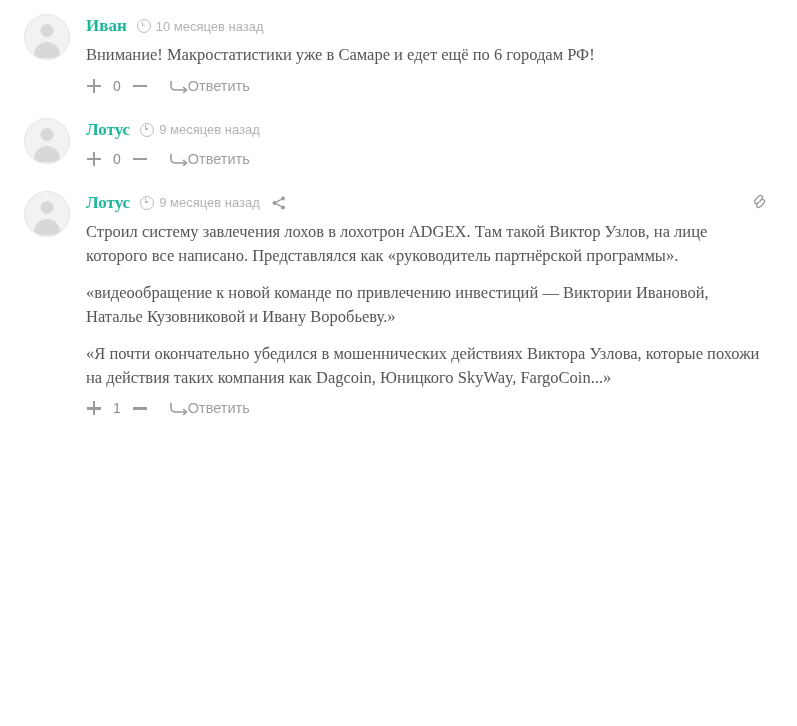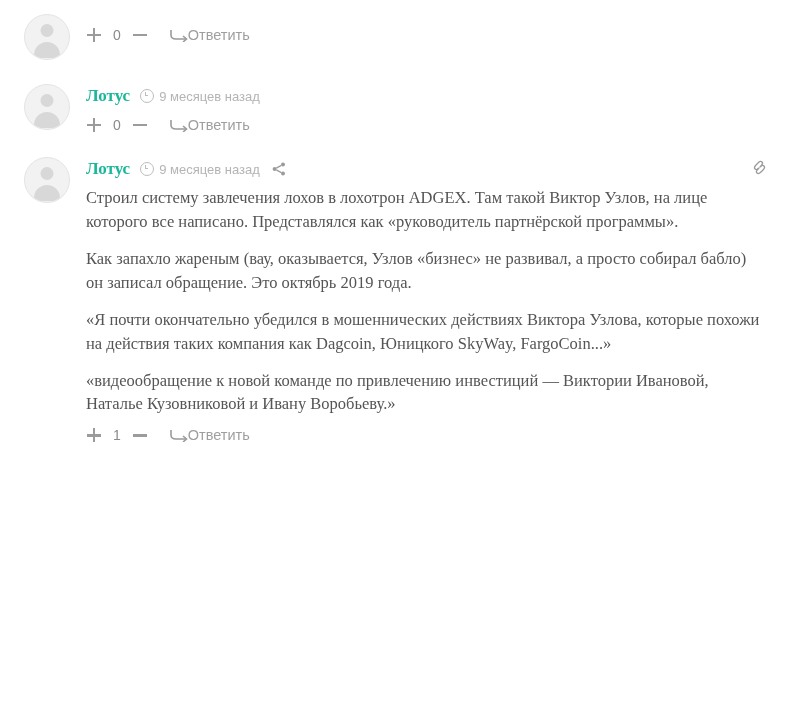--- a/index.html
+++ b/index.html
@@ -182,20 +182,28 @@
 <body>
 
 <div class="comments">
 
   <div class="comment">
     <div class="avatar">
       <div class="head"></div>
       <div class="body"></div>
     </div>
     <div class="body-col">
+      <div class="meta">
+        <span class="author">Иван</span>
+        <span class="clock-icon"></span>
+        <span class="time">10 месяцев назад</span>
+      </div>
+      <div class="text">
+        <p>Внимание! Макростатистики уже в Самаре и едет ещё по 6 городам РФ!</p>
+      </div>
       <div class="actions">
         <span class="vote-up"></span>
         <span class="vote-count">0</span>
         <span class="vote-down"></span>
         <span class="reply-arrow">
           <svg width="18" height="14" viewBox="0 0 18 14">
             <path d="M1 2 L1 7 Q1 11 6 11 L16 11" stroke="#9b9b9b" stroke-width="1.6" fill="none"></path>
             <path d="M13 8 L16.5 11 L13 14" stroke="#9b9b9b" stroke-width="1.6" fill="none"></path>
           </svg>
         </span>
@@ -254,23 +262,22 @@
         </span>
         <span class="permalink-icon">
           <svg width="15" height="15" viewBox="0 0 15 15">
             <path d="M6 9 Q3.5 11.5 5 13 Q6.5 14.5 9 12 L11 10 Q13.5 7.5 12 6 Q10.5 4.5 8 7" stroke="#9b9b9b" stroke-width="1.3" fill="none" stroke-linecap="round"></path>
             <path d="M9 6 Q11.5 3.5 10 2 Q8.5 0.5 6 3 L4 5 Q1.5 7.5 3 9 Q4.5 10.5 7 8" stroke="#9b9b9b" stroke-width="1.3" fill="none" stroke-linecap="round"></path>
           </svg>
         </span>
       </div>
       <div class="text">
         <p>Строил систему завлечения лохов в лохотрон ADGEX. Там такой Виктор Узлов, на лице которого все написано. Представлялся как «руководитель партнёрской программы».</p>
-        <p>Как запахло жареным (вау, оказывается, Узлов «бизнес» не развивал, а просто собирал бабло) он записал обращение. Это октябрь 2019 года.</p>
+        <p>«видеообращение к новой команде по привлечению инвестиций — Виктории Ивановой, Наталье Кузовниковой и Ивану Воробьеву.»</p>
         <p>«Я почти окончательно убедился в мошеннических действиях Виктора Узлова, которые похожи на действия таких компания как Dagcoin, Юницкого SkyWay, FargoCoin...»</p>
-        <p>«видеообращение к новой команде по привлечению инвестиций — Виктории Ивановой, Наталье Кузовниковой и Ивану Воробьеву.»</p>
       </div>
       <div class="actions">
         <span class="vote-up"></span>
         <span class="vote-count">1</span>
         <span class="vote-down"></span>
         <span class="reply-arrow">
           <svg width="18" height="14" viewBox="0 0 18 14">
             <path d="M1 2 L1 7 Q1 11 6 11 L16 11" stroke="#9b9b9b" stroke-width="1.6" fill="none"></path>
             <path d="M13 8 L16.5 11 L13 14" stroke="#9b9b9b" stroke-width="1.6" fill="none"></path>
           </svg>

